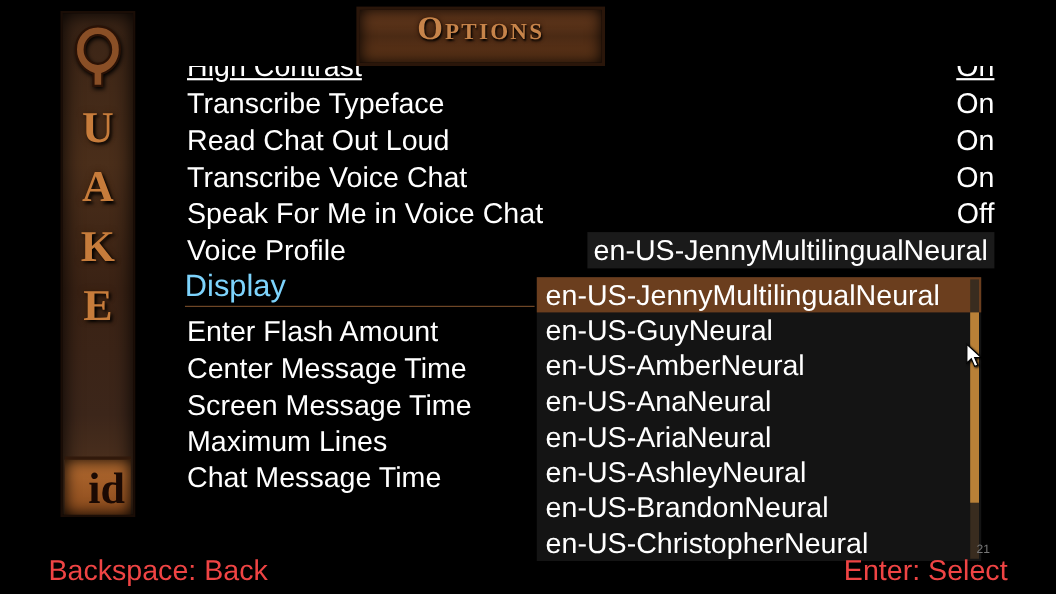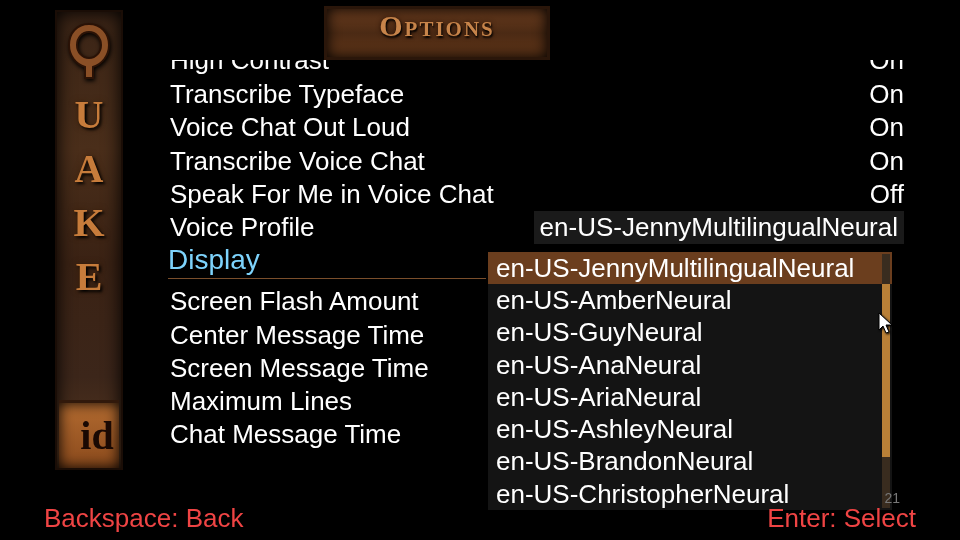--- a/index.html
+++ b/index.html
@@ -17,21 +17,21 @@
     padding-top: 10px;
   }
   .side-banner .q-letter {
     color: #c77c3b; font-family: Georgia, serif; font-weight: bold;
     text-shadow: 2px 2px 3px #000, 0 0 6px #3a1f0a;
     margin: 2px 0;
   }
   .side-banner .qlogo { font-size: 52px; line-height: 1; color:#8a4f26; filter: drop-shadow(1px 2px 2px #000); }
   .side-banner .l { font-size: 40px; line-height: 1.25; }
   .id-logo {
-    margin-top: auto; width: 60px; height: 68px;
+    margin-top: auto; width: 60px; height: 53px;
     background: linear-gradient(#b26a30,#8a4a1c);
     color: #1a0903; font-family: Georgia, serif; font-weight: bold;
     font-size: 40px; display:flex; align-items:center; justify-content:center;
     border-top: 3px solid #31190b; box-shadow: inset 0 0 14px #000; padding-left: 16px;
   }
   .title-plate {
     position: absolute; left: 324px; top: 6px; width: 226px; height: 54px;
     background: linear-gradient(#6a3c1e, #4b2a14 50%, #613618);
     border: 3px solid #2a160a; box-shadow: inset 0 0 14px #000;
     display:flex; align-items:flex-start; justify-content:center;
@@ -43,21 +43,21 @@
     color: #c7844a; text-shadow: 1px 2px 2px #000, 0 0 5px #2a1206;
   }
   .content {
     position: absolute; left: 168px; top: 60px; right: 54px; bottom: 52px;
     overflow: hidden;
   }
   .row {
     display:flex; justify-content:space-between; align-items:baseline;
     font-size: 26px; line-height: 1.28; padding: 0 2px;
   }
-  .row.cut-top .lab, .row.cut-top .val { position: relative; top: -16px; }
+  .row.cut-top .lab, .row.cut-top .val { position: relative; top: -16px; text-decoration: underline; }
   .row.cut-top { height: 18px; overflow:hidden; }
   .lab { color: #fff; }
   .val { color: #fff; white-space: nowrap; }
   .section-head {
     color: #7dd3fc; font-size: 28px;
     border-bottom: 1px solid #7a4e2b; padding-bottom: 2px; margin-bottom: 6px;
     width: 318px;
   }
   .dropdown-selected {
     background: #1a1a1a; padding: 0 6px; color:#fff;
@@ -83,21 +83,21 @@
     position:absolute; left:44px; right:44px; bottom:6px;
     display:flex; justify-content:space-between;
     font-size: 26px; color:#ef4444;
   }
   .cursor {
     position:absolute; left:878px; top:312px; width:20px; height:24px;
     pointer-events:none;
   }
   .cursor svg { filter: drop-shadow(1px 1px 1px #000); }
   .tiny-note {
-    position:absolute; right:60px; bottom:34px; font-size:14px; color:#777;
+    position:absolute; right:60px; bottom:34px; font-size:11px; color:#777;
   }
 </style>
 </head>
 <body>
 
 <div class="side-banner">
   <div class="qlogo">
     <svg width="48" height="58" viewBox="0 0 48 58">
         <path fill="#8a4f26" stroke="#2a1206" stroke-width="2" d="M24 2 C12 2 4 11 4 23 C4 34 11 42 20 45 L20 56 L28 56 L28 45 C37 42 44 34 44 23 C44 11 36 2 24 2 Z M24 10 C31 10 36 16 36 23 C36 30 31 36 24 36 C17 36 12 30 12 23 C12 16 17 10 24 10 Z"></path>
       </svg>
@@ -118,59 +118,59 @@
 <div class="content">
   <div class="row cut-top">
     <span class="lab">High Contrast</span>
     <span class="val">On</span>
   </div>
   <div class="row">
     <span class="lab">Transcribe Typeface</span>
     <span class="val">On</span>
   </div>
   <div class="row">
-    <span class="lab">Voice Chat Out Loud</span>
+    <span class="lab">Read Chat Out Loud</span>
     <span class="val">On</span>
   </div>
   <div class="row">
     <span class="lab">Transcribe Voice Chat</span>
     <span class="val">On</span>
   </div>
   <div class="row">
     <span class="lab">Speak For Me in Voice Chat</span>
     <span class="val">Off</span>
   </div>
   <div class="row">
     <span class="lab">Voice Profile</span>
     <span class="val dropdown-selected">en-US-JennyMultilingualNeural</span>
   </div>
 
   <div class="section-head">Display</div>
 
   <div class="row">
-    <span class="lab">Screen Flash Amount</span>
+    <span class="lab">Enter Flash Amount</span>
   </div>
   <div class="row">
     <span class="lab">Center Message Time</span>
   </div>
   <div class="row">
     <span class="lab">Screen Message Time</span>
   </div>
   <div class="row">
     <span class="lab">Maximum Lines</span>
   </div>
   <div class="row">
     <span class="lab">Chat Message Time</span>
   </div>
 </div>
 
 <div class="dropdown-panel">
   <div class="dd-item sel">en-US-JennyMultilingualNeural</div>
+  <div class="dd-item">en-US-GuyNeural</div>
   <div class="dd-item">en-US-AmberNeural</div>
-  <div class="dd-item">en-US-GuyNeural</div>
   <div class="dd-item">en-US-AnaNeural</div>
   <div class="dd-item">en-US-AriaNeural</div>
   <div class="dd-item">en-US-AshleyNeural</div>
   <div class="dd-item">en-US-BrandonNeural</div>
   <div class="dd-item">en-US-ChristopherNeural</div>
   <div class="dd-scroll">
     <div class="track"></div>
     <div class="thumb"></div>
   </div>
 </div>

